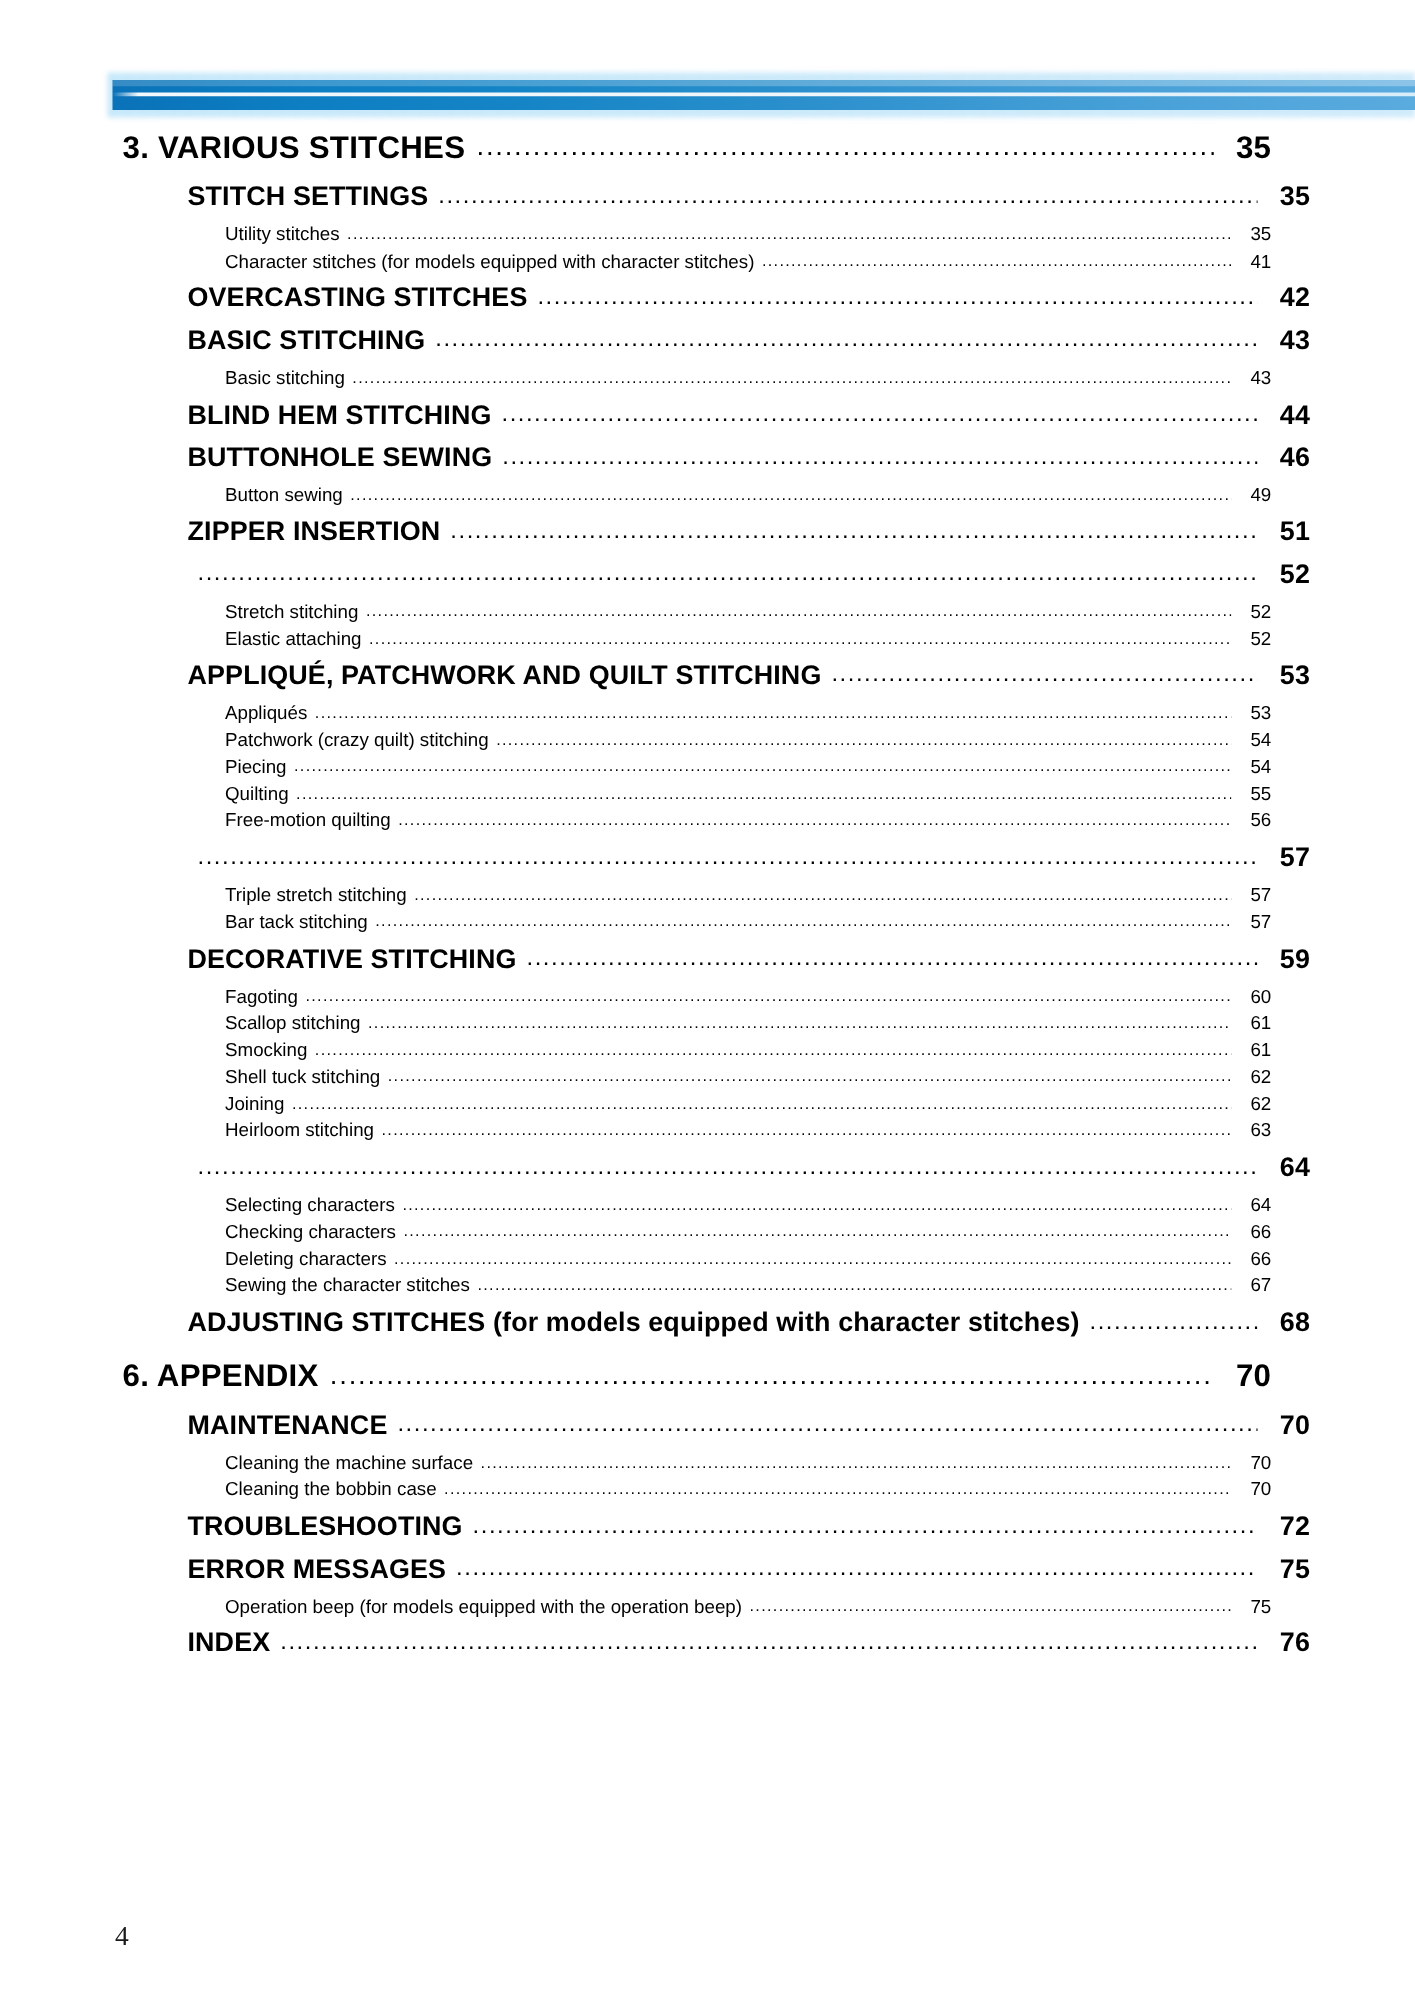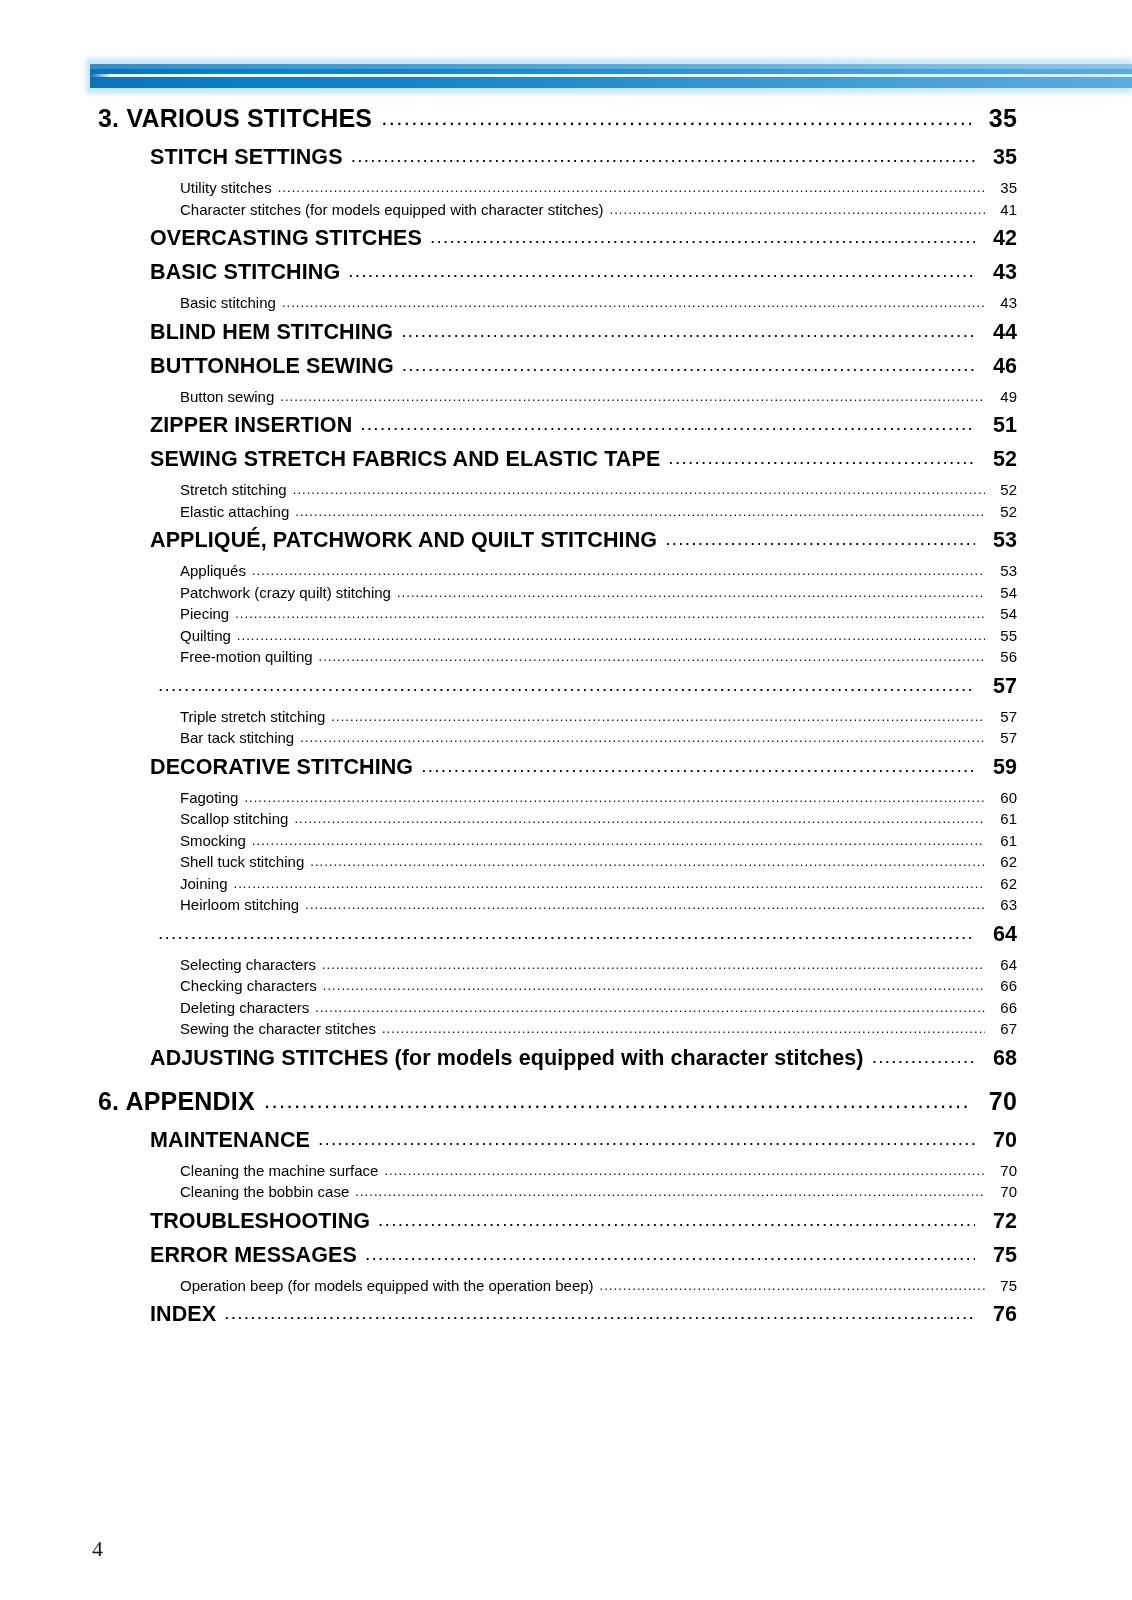--- a/index.html
+++ b/index.html
@@ -117,21 +117,21 @@
     letter-spacing: 1.4px;
     padding: 0 4px 0 9px;
     position: relative;
     top: -2px;
   }
   .lv1 .pg { font-size: 25px; min-width: 46px; }
 
   
   .lv2 {
     padding-left: 150px;
-    padding-right: 115px;
+    padding-right: 84px;
     font-family: "Liberation Sans", sans-serif;
     font-weight: bold;
     font-size: 21.5px;
     letter-spacing: .1px;
     height: 34px;
   }
   .lv2 .dots {
     font-size: 19px;
     letter-spacing: 1.25px;
     padding: 0 4px 0 8px;
@@ -235,21 +235,20 @@
       <span class="dots">....................................................................................................................................................................................................................................................................</span>
       <span class="pg">49</span>
     </div>
     <div class="gap-sm"></div>
     <div class="row lv2">
       <span class="label">ZIPPER INSERTION</span>
       <span class="dots">....................................................................................................................................................................................................................................................................</span>
       <span class="pg">51</span>
     </div>
     <div class="row lv2">
-      <span class="label">SEWING STRETCH FABRICS AND ELASTIC TAPE</span>
       <span class="dots">....................................................................................................................................................................................................................................................................</span>
       <span class="pg">52</span>
     </div>
     <div class="row lv3">
       <span class="label">Stretch stitching</span>
       <span class="dots">....................................................................................................................................................................................................................................................................</span>
       <span class="pg">52</span>
     </div>
     <div class="row lv3">
       <span class="label">Elastic attaching</span>

